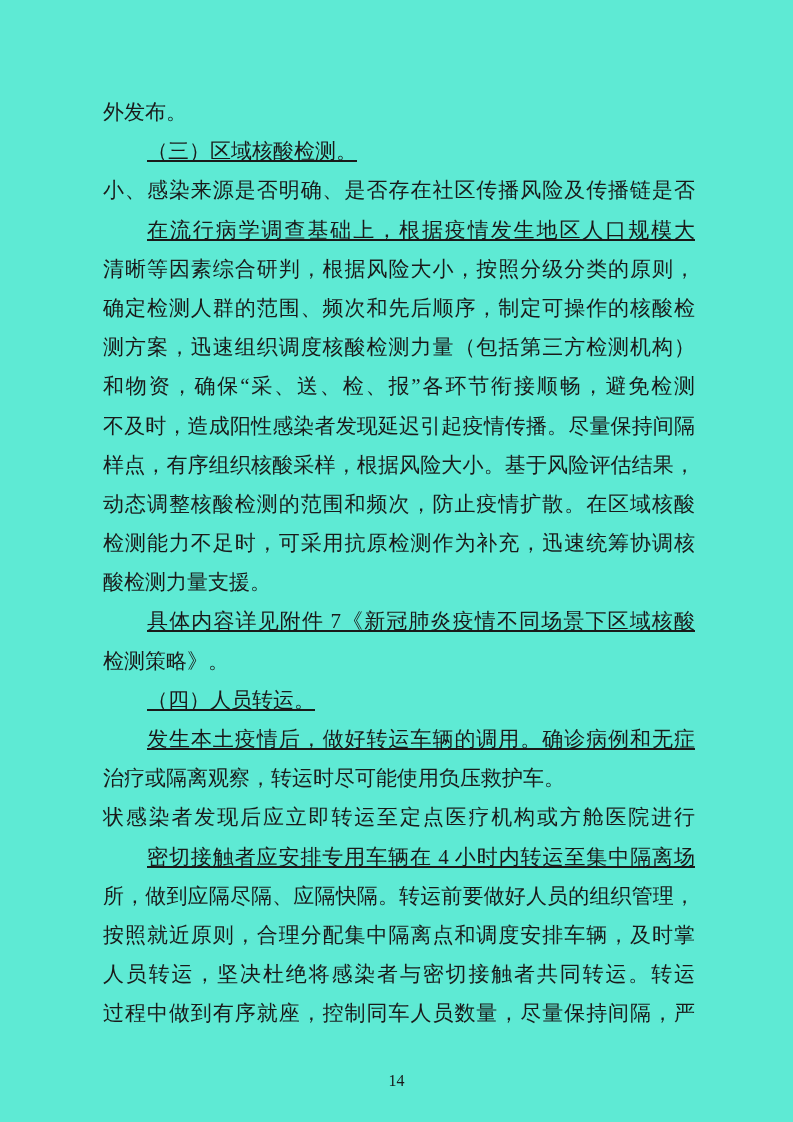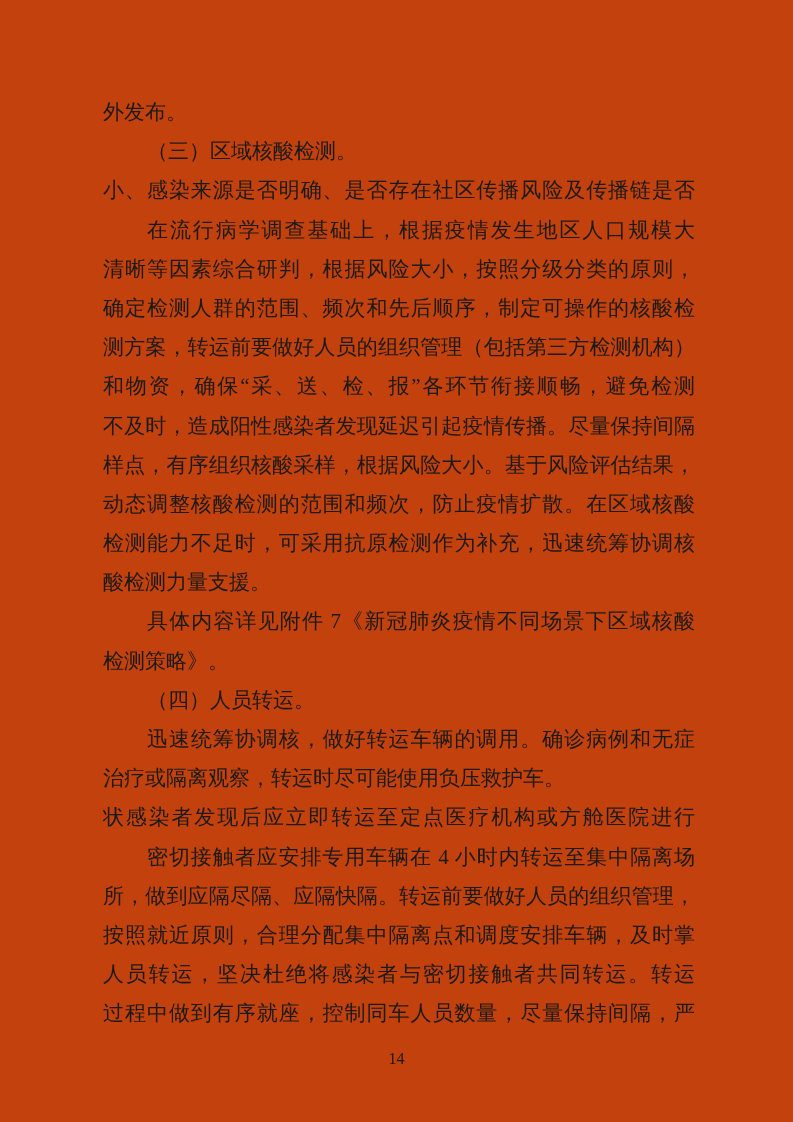--- a/index.html
+++ b/index.html
@@ -30,54 +30,55 @@
     white-space: normal;
   }
   
   .j {
     text-align: justify;
     text-align-last: justify;
   }
   
   .ind {
     text-indent: 44px;
+    text-decoration: underline;
   }
   .pagenum {
     position: absolute;
-    top: 1050px;
+    top: 1072px;
     left: 0;
     width: 100%;
     text-align: center;
     font-size: 16px;
     line-height: 18px;
     color: #1a1a1a;
   }
 </style>
 </head>
 <body>
 
-<div class="page" style="background: #c2410c; color: rgb(26, 26, 26);">
+<div class="page" style="background: #5eead4; color: rgb(26, 26, 26);">
   <div class="text-block">
     <div class="line">外发布。</div>
     <div class="line ind">（三）区域核酸检测。</div>
     <div class="line j">小、感染来源是否明确、是否存在社区传播风险及传播链是否</div>
     <div class="line ind j">在流行病学调查基础上，根据疫情发生地区人口规模大</div>
     <div class="line j">清晰等因素综合研判，根据风险大小，按照分级分类的原则，</div>
     <div class="line j">确定检测人群的范围、频次和先后顺序，制定可操作的核酸检</div>
-    <div class="line j">测方案，转运前要做好人员的组织管理（包括第三方检测机构）</div>
+    <div class="line j">测方案，迅速组织调度核酸检测力量（包括第三方检测机构）</div>
     <div class="line j">和物资，确保“采、送、检、报”各环节衔接顺畅，避免检测</div>
     <div class="line j">不及时，造成阳性感染者发现延迟引起疫情传播。尽量保持间隔</div>
     <div class="line j">样点，有序组织核酸采样，根据风险大小。基于风险评估结果，</div>
     <div class="line j">动态调整核酸检测的范围和频次，防止疫情扩散。在区域核酸</div>
     <div class="line j">检测能力不足时，可采用抗原检测作为补充，迅速统筹协调核</div>
     <div class="line">酸检测力量支援。</div>
     <div class="line ind j">具体内容详见附件 7《新冠肺炎疫情不同场景下区域核酸</div>
     <div class="line">检测策略》。</div>
     <div class="line ind">（四）人员转运。</div>
-    <div class="line ind j">迅速统筹协调核，做好转运车辆的调用。确诊病例和无症</div>
+    <div class="line ind j">发生本土疫情后，做好转运车辆的调用。确诊病例和无症</div>
     <div class="line">治疗或隔离观察，转运时尽可能使用负压救护车。</div>
     <div class="line j">状感染者发现后应立即转运至定点医疗机构或方舱医院进行</div>
     <div class="line ind j">密切接触者应安排专用车辆在 4 小时内转运至集中隔离场</div>
     <div class="line j">所，做到应隔尽隔、应隔快隔。转运前要做好人员的组织管理，</div>
     <div class="line j">按照就近原则，合理分配集中隔离点和调度安排车辆，及时掌</div>
     <div class="line j">人员转运，坚决杜绝将感染者与密切接触者共同转运。转运</div>
     <div class="line j">过程中做到有序就座，控制同车人员数量，尽量保持间隔，严</div>
   </div>
   <div class="pagenum">14</div>
 </div>

